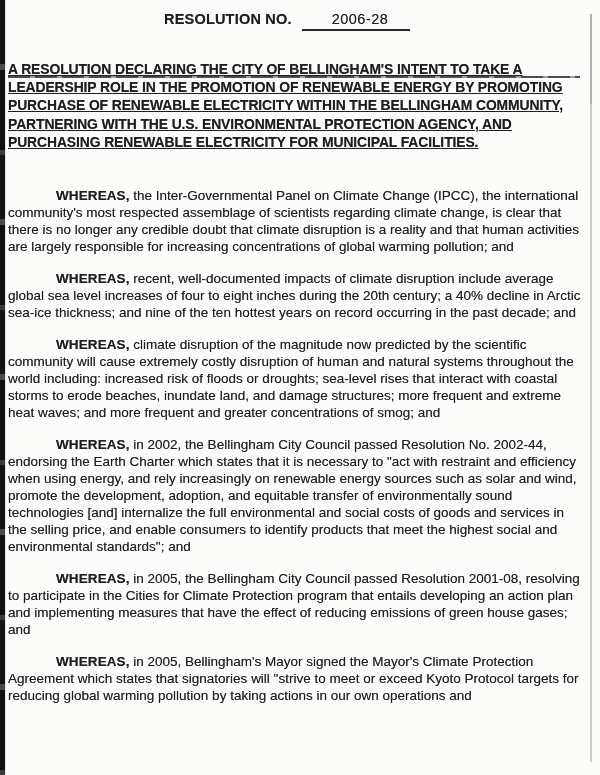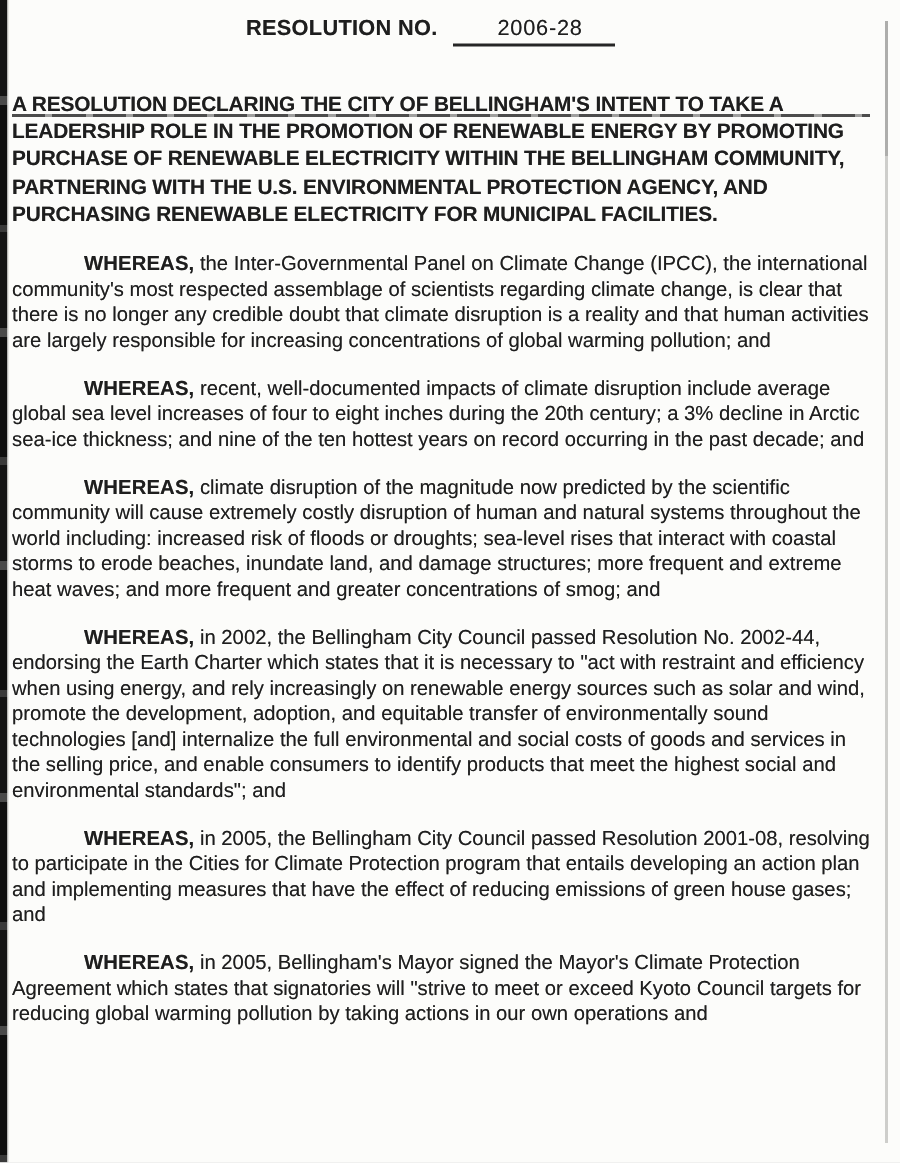--- a/index.html
+++ b/index.html
@@ -49,31 +49,32 @@
     letter-spacing:.5px;
   }
   
   .heading-wrap{position:relative;margin-top:28px;}
   .heading{
     margin:0;
     font-weight:bold;
     font-size:13.9px;
     line-height:18.2px;
     letter-spacing:-0.1px;
+    text-decoration:underline;
   }
   .heading-underline{
     position:absolute;
     left:0;right:2px;top:16px;
     height:2px;
     background:repeating-linear-gradient(90deg,
       rgba(45,45,45,.85) 0 22px,
       rgba(45,45,45,.45) 22px 27px);
   }
   
-  .paragraphs{margin-top:16px;}
+  .paragraphs{margin-top:36px;}
   .para{
     margin:0 0 15px 0;
     font-size:13.5px;
     line-height:17px;
     text-indent:48px;
   }
   .para b{letter-spacing:.1px;}
 </style>
 </head>
 <body>
@@ -86,19 +87,19 @@
     <span class="title-label">RESOLUTION NO.</span><span class="res-no">2006-28</span>
   </div>
 
   <div class="heading-wrap">
     <p class="heading">A RESOLUTION DECLARING THE CITY OF BELLINGHAM'S INTENT TO TAKE A LEADERSHIP ROLE IN THE PROMOTION OF RENEWABLE ENERGY BY PROMOTING PURCHASE OF RENEWABLE ELECTRICITY WITHIN THE BELLINGHAM COMMUNITY, PARTNERING WITH THE U.S. ENVIRONMENTAL PROTECTION AGENCY, AND PURCHASING RENEWABLE ELECTRICITY FOR MUNICIPAL FACILITIES.</p>
     <div class="heading-underline"></div>
   </div>
 
   <div class="paragraphs" id="paragraphs">
       <p class="para"><b>WHEREAS,</b><span> the Inter-Governmental Panel on Climate Change (IPCC), the international community's most respected assemblage of scientists regarding climate change, is clear that there is no longer any credible doubt that climate disruption is a reality and that human activities are largely responsible for increasing concentrations of global warming pollution; and</span></p>
-      <p class="para"><b>WHEREAS,</b><span> recent, well-documented impacts of climate disruption include average global sea level increases of four to eight inches during the 20th century; a 3% decline in Arctic sea-ice thickness; and nine of the ten hottest years on record occurring in the past decade; and</span></p>
+      <p class="para"><b>WHEREAS,</b><span> recent, well-documented impacts of climate disruption include average global sea level increases of four to eight inches during the 20th century; a 40% decline in Arctic sea-ice thickness; and nine of the ten hottest years on record occurring in the past decade; and</span></p>
       <p class="para"><b>WHEREAS,</b><span> climate disruption of the magnitude now predicted by the scientific community will cause extremely costly disruption of human and natural systems throughout the world including: increased risk of floods or droughts; sea-level rises that interact with coastal storms to erode beaches, inundate land, and damage structures; more frequent and extreme heat waves; and more frequent and greater concentrations of smog; and</span></p>
       <p class="para"><b>WHEREAS,</b><span> in 2002, the Bellingham City Council passed Resolution No. 2002-44, endorsing the Earth Charter which states that it is necessary to "act with restraint and efficiency when using energy, and rely increasingly on renewable energy sources such as solar and wind, promote the development, adoption, and equitable transfer of environmentally sound technologies [and] internalize the full environmental and social costs of goods and services in the selling price, and enable consumers to identify products that meet the highest social and environmental standards"; and</span></p>
       <p class="para"><b>WHEREAS,</b><span> in 2005, the Bellingham City Council passed Resolution 2001-08, resolving to participate in the Cities for Climate Protection program that entails developing an action plan and implementing measures that have the effect of reducing emissions of green house gases; and</span></p>
-      <p class="para"><b>WHEREAS,</b><span> in 2005, Bellingham's Mayor signed the Mayor's Climate Protection Agreement which states that signatories will "strive to meet or exceed Kyoto Council targets for reducing global warming pollution by taking actions in our own operations and</span></p>
+      <p class="para"><b>WHEREAS,</b><span> in 2005, Bellingham's Mayor signed the Mayor's Climate Protection Agreement which states that signatories will "strive to meet or exceed Kyoto Protocol targets for reducing global warming pollution by taking actions in our own operations and</span></p>
     </div>
 </div>
 
 </body></html>

